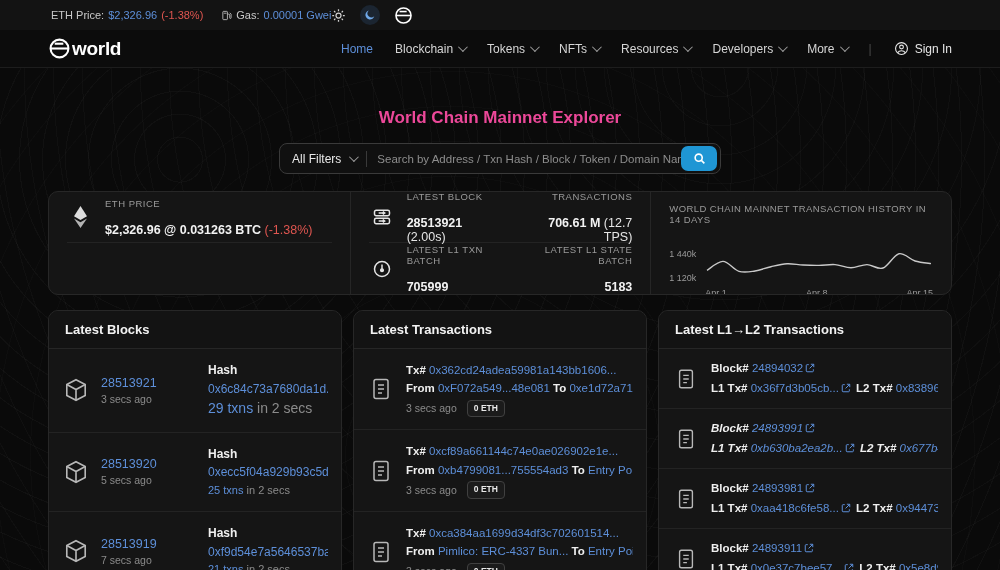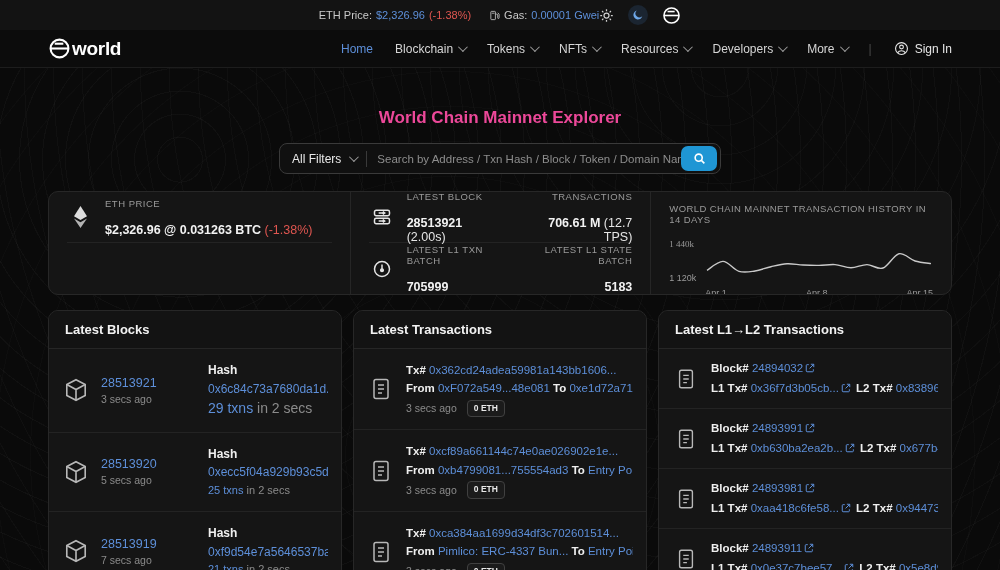--- a/index.html
+++ b/index.html
@@ -15,21 +15,21 @@
     content:""; position:absolute; inset:0; pointer-events:none; z-index:0;
     background:
       repeating-radial-gradient(circle at 18% 28%, transparent 0 22px, rgba(255,255,255,0.028) 22px 23px),
       repeating-radial-gradient(circle at 72% 12%, transparent 0 28px, rgba(255,255,255,0.022) 28px 29px),
       repeating-radial-gradient(circle at 45% 80%, transparent 0 34px, rgba(255,255,255,0.016) 34px 35px);
   }
   .layer { position:relative; z-index:1; }
 
   
   .topbar { height:30px; background:#131313; display:flex; align-items:center;
-            justify-content:center; padding:0 75px; font-size:11px; }
+            justify-content:flex-start; padding:0 51px; font-size:11px; }
   .topbar-left { display:flex; align-items:center; gap:18px; }
   .tb-group { display:flex; align-items:center; gap:4px; color:#c9c9c9; }
   .blue { color:#5d8fd9; }
   .red { color:#df5650; }
   .green { color:#17b184; }
   .topbar-right { display:flex; align-items:center; gap:14px; }
   .icon-btn { display:flex; align-items:center; justify-content:center; cursor:pointer; background:none; border:none; }
   .moon-wrap { width:20px; height:20px; border-radius:50%; background:#1b2531; display:flex; align-items:center; justify-content:center; }
 
   
@@ -71,21 +71,21 @@
   .stat-value { font-size:12.5px; color:#f2f2f2; font-weight:bold; margin-top:14px; }
   .stat-value .sub { font-weight:normal; color:#e5e5e5; }
   .stat-split { display:flex; justify-content:space-between; width:100%; align-items:center;gap:38px; }
   .stat-right { text-align:right; }
 
   
   .chart-col { padding:11px 18px 0; }
   .chart-title { font-size:9.5px; color:#9a9a9a; letter-spacing:0.4px; }
   .chart-wrap { position:relative; margin-top:4px; height:70px; }
   .ytick { position:absolute; left:0; font-size:9px; color:#9a9a9a; }
-  .ytick.top { top:10px;font-family:Liberation Serif, serif; } .ytick.bottom { bottom:16px; }
+  .ytick.top { top:20px; } .ytick.bottom { bottom:16px; }
   .chart-svg { position:absolute; left:36px; right:0; top:0; height:54px; width:228px; }
   .xticks { position:absolute; left:36px; right:0; bottom:1px; display:flex; justify-content:space-between;
             font-size:9px; color:#9a9a9a; }
 
   
   .cards { margin:15px 48px 0; display:grid; grid-template-columns:1fr 1fr 1fr; gap:11px; }
   .card { background:#151515; border:1px solid #272727; border-radius:10px; overflow:hidden; height:400px; }
   .card-header { padding:11px 16px; font-size:13px; font-weight:bold; color:#f2f2f2;
                  border-bottom:1px solid #262626; background:#131313; }
   .row { display:flex; align-items:center; gap:11px; padding:12px 13px; border-bottom:1px solid #232323; }
@@ -455,21 +455,21 @@
       <div class="l2-body">
         <div class="trunc"><span class="bold">Block#</span> <span class="link">24894032</span><span class="ext"><svg width="10" height="10" viewBox="0 0 24 24" fill="none" stroke="currentColor" stroke-width="2.4">
                 <path d="M9 4H5a2 2 0 0 0-2 2v13a2 2 0 0 0 2 2h13a2 2 0 0 0 2-2v-4M14 3h7v7M21 3 11 13"></path>
               </svg></span></div>
         <div class="trunc"><span class="bold">L1 Tx#</span> <span class="link">0x36f7d3b05cb...</span><span class="ext"><svg width="10" height="10" viewBox="0 0 24 24" fill="none" stroke="currentColor" stroke-width="2.4">
                 <path d="M9 4H5a2 2 0 0 0-2 2v13a2 2 0 0 0 2 2h13a2 2 0 0 0 2-2v-4M14 3h7v7M21 3 11 13"></path>
               </svg></span> <span class="bold">L2 Tx#</span> <span class="link">0x8389643bd3d...</span></div>
       </div>
     </div>
 
-    <div class="row" style="padding:10px 13px;">
+    <div class="row" style="padding:10px 13px;font-style:italic;">
       <span class="row-icon">
         <svg width="20" height="22" viewBox="0 0 20 24" fill="none" stroke="#b8b8b8" stroke-width="1.5">
           <rect x="3" y="2.5" width="14" height="19" rx="2"></rect>
             <path d="M7 8h6M7 12h6M7 16h4"></path>
         </svg>
       </span>
       <div class="l2-body">
         <div class="trunc"><span class="bold">Block#</span> <span class="link">24893991</span><span class="ext"><svg width="10" height="10" viewBox="0 0 24 24" fill="none" stroke="currentColor" stroke-width="2.4">
                 <path d="M9 4H5a2 2 0 0 0-2 2v13a2 2 0 0 0 2 2h13a2 2 0 0 0 2-2v-4M14 3h7v7M21 3 11 13"></path>
               </svg></span></div>

